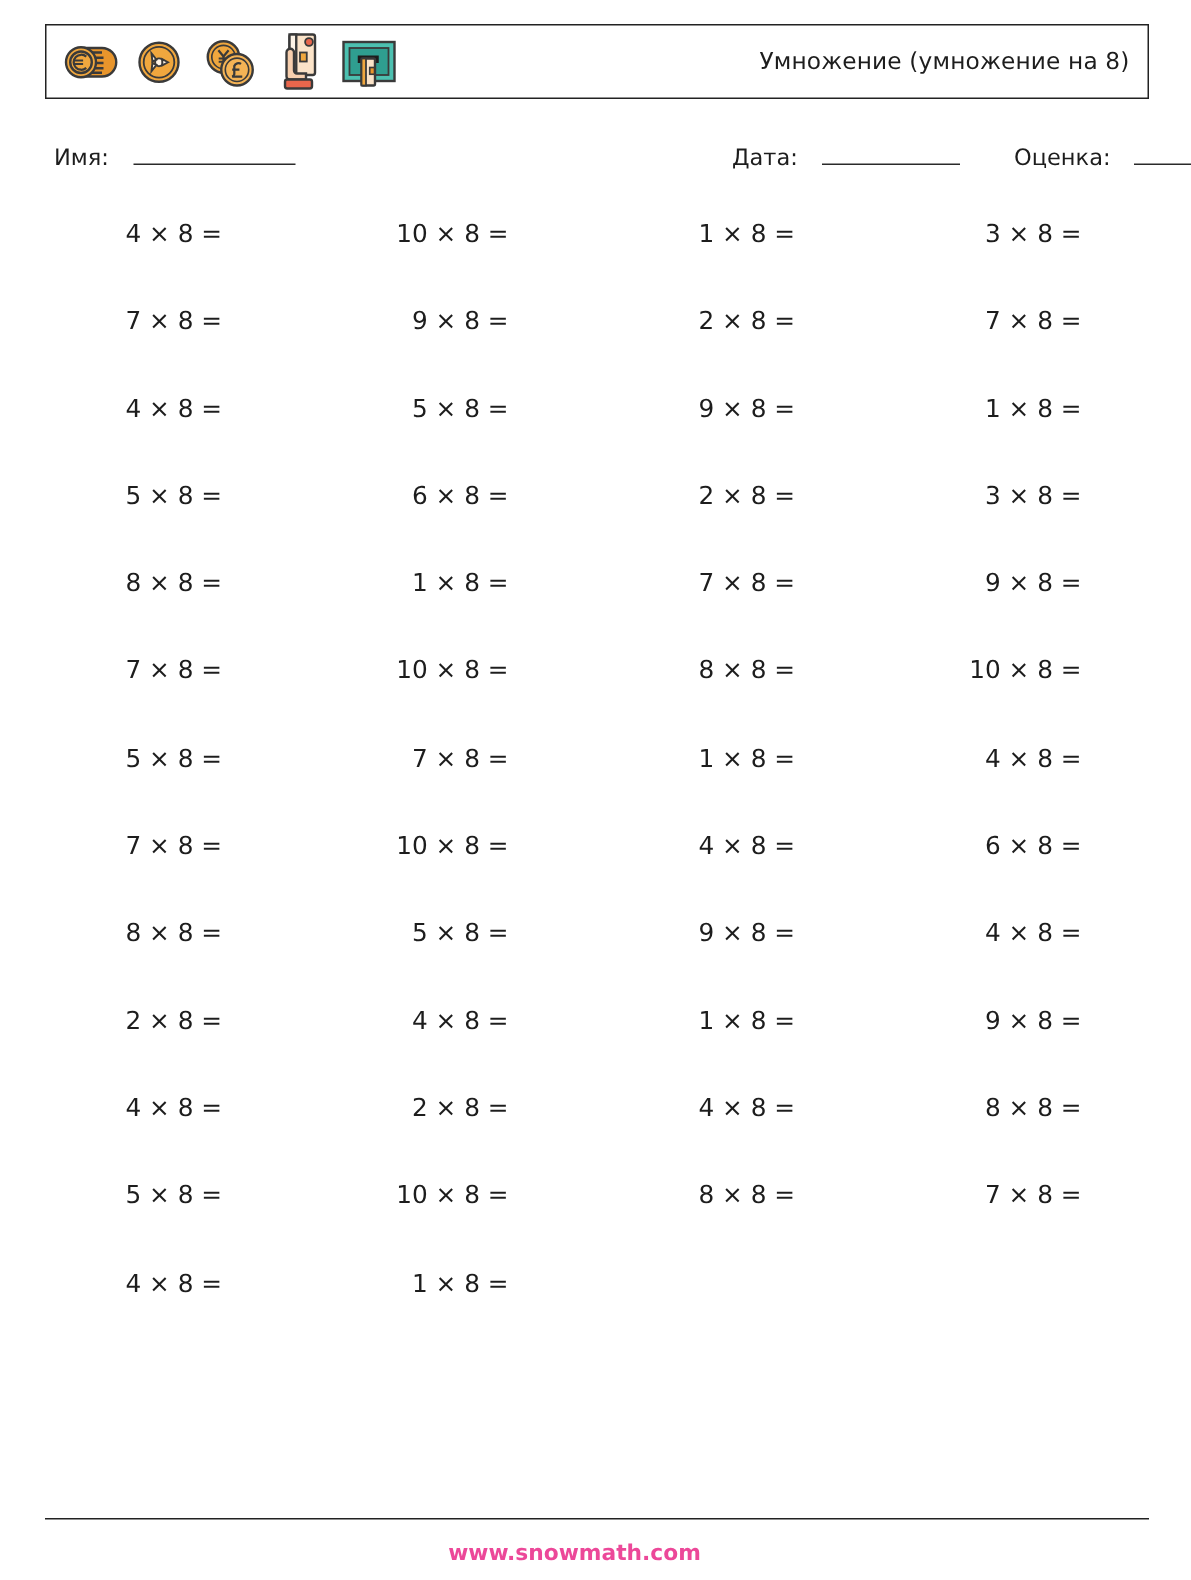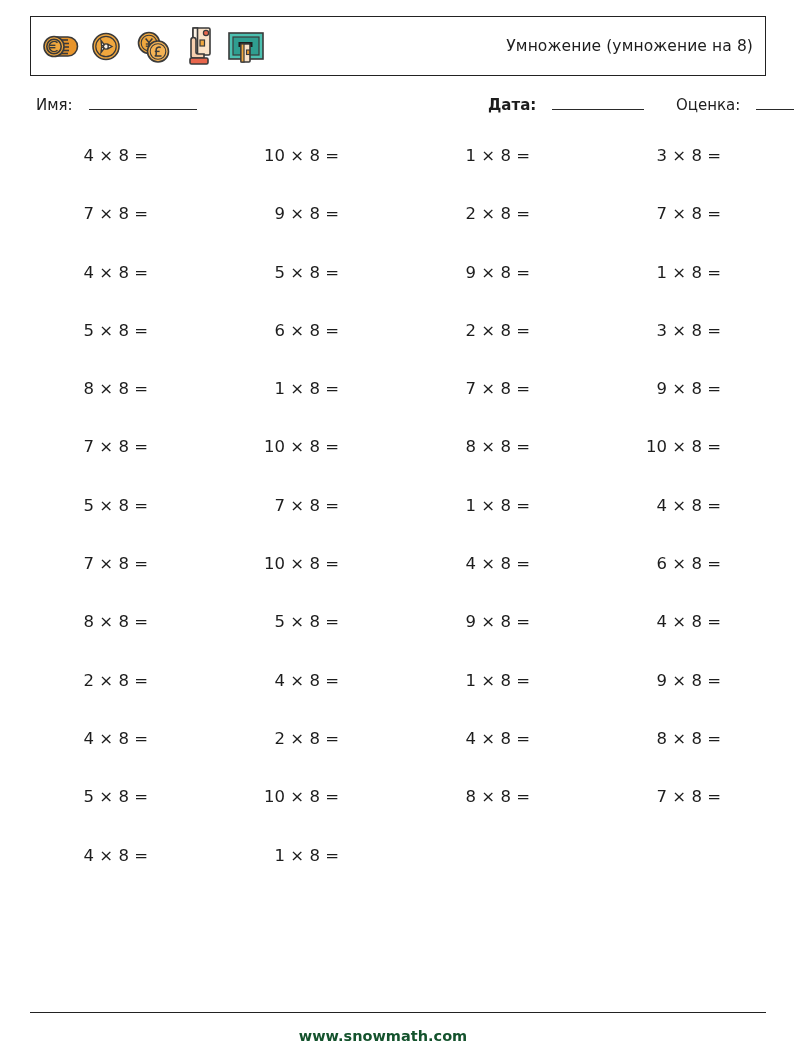--- a/index.html
+++ b/index.html
@@ -16,21 +16,21 @@
     color: #1a1a1a;
     overflow: hidden;
   }
 
   
   .header-box {
     position: absolute;
     left: 30px;
     top: 16px;
     width: 736px;
-    height: 60px;
+    height: 50px;
     border: 1.6px solid #222;
     display: flex;
     align-items: center;
     justify-content: space-between;
     padding: 0 10px 0 6px;
   }
   .icon-strip {
     display: flex;
     align-items: center;
     gap: 3px;
@@ -57,21 +57,21 @@
     color: #1d1d1d;
   }
   .info-field {
     position: absolute;
     white-space: nowrap;
     display: flex;
     align-items: baseline;
     gap: 16px;
   }
   .field-name  { left: 0px; }
-  .field-date  { left: 452px; font-weight: bold; }
+  .field-date  { left: 452px; }
   .field-grade { left: 640px; }
   .blank-line {
     display: inline-block;
     border-bottom: 1.3px solid #2a2a2a;
     height: 13px;
   }
   .blank-name  { width: 108px; }
   .blank-date  { width: 92px; }
   .blank-grade { width: 56px; }
 
@@ -112,21 +112,21 @@
     border-top: 1.6px solid #222;
   }
   .footer-text {
     position: absolute;
     left: 0;
     top: 1028px;
     width: 766px;
     text-align: center;
     font-size: 14.5px;
     font-weight: bold;
-    color: #14532d;
+    color: #ec4899;
   }
 </style>
 </head>
 <body>
 
 <div class="header-box">
 
   <div class="icon-strip">
 
     <span>

